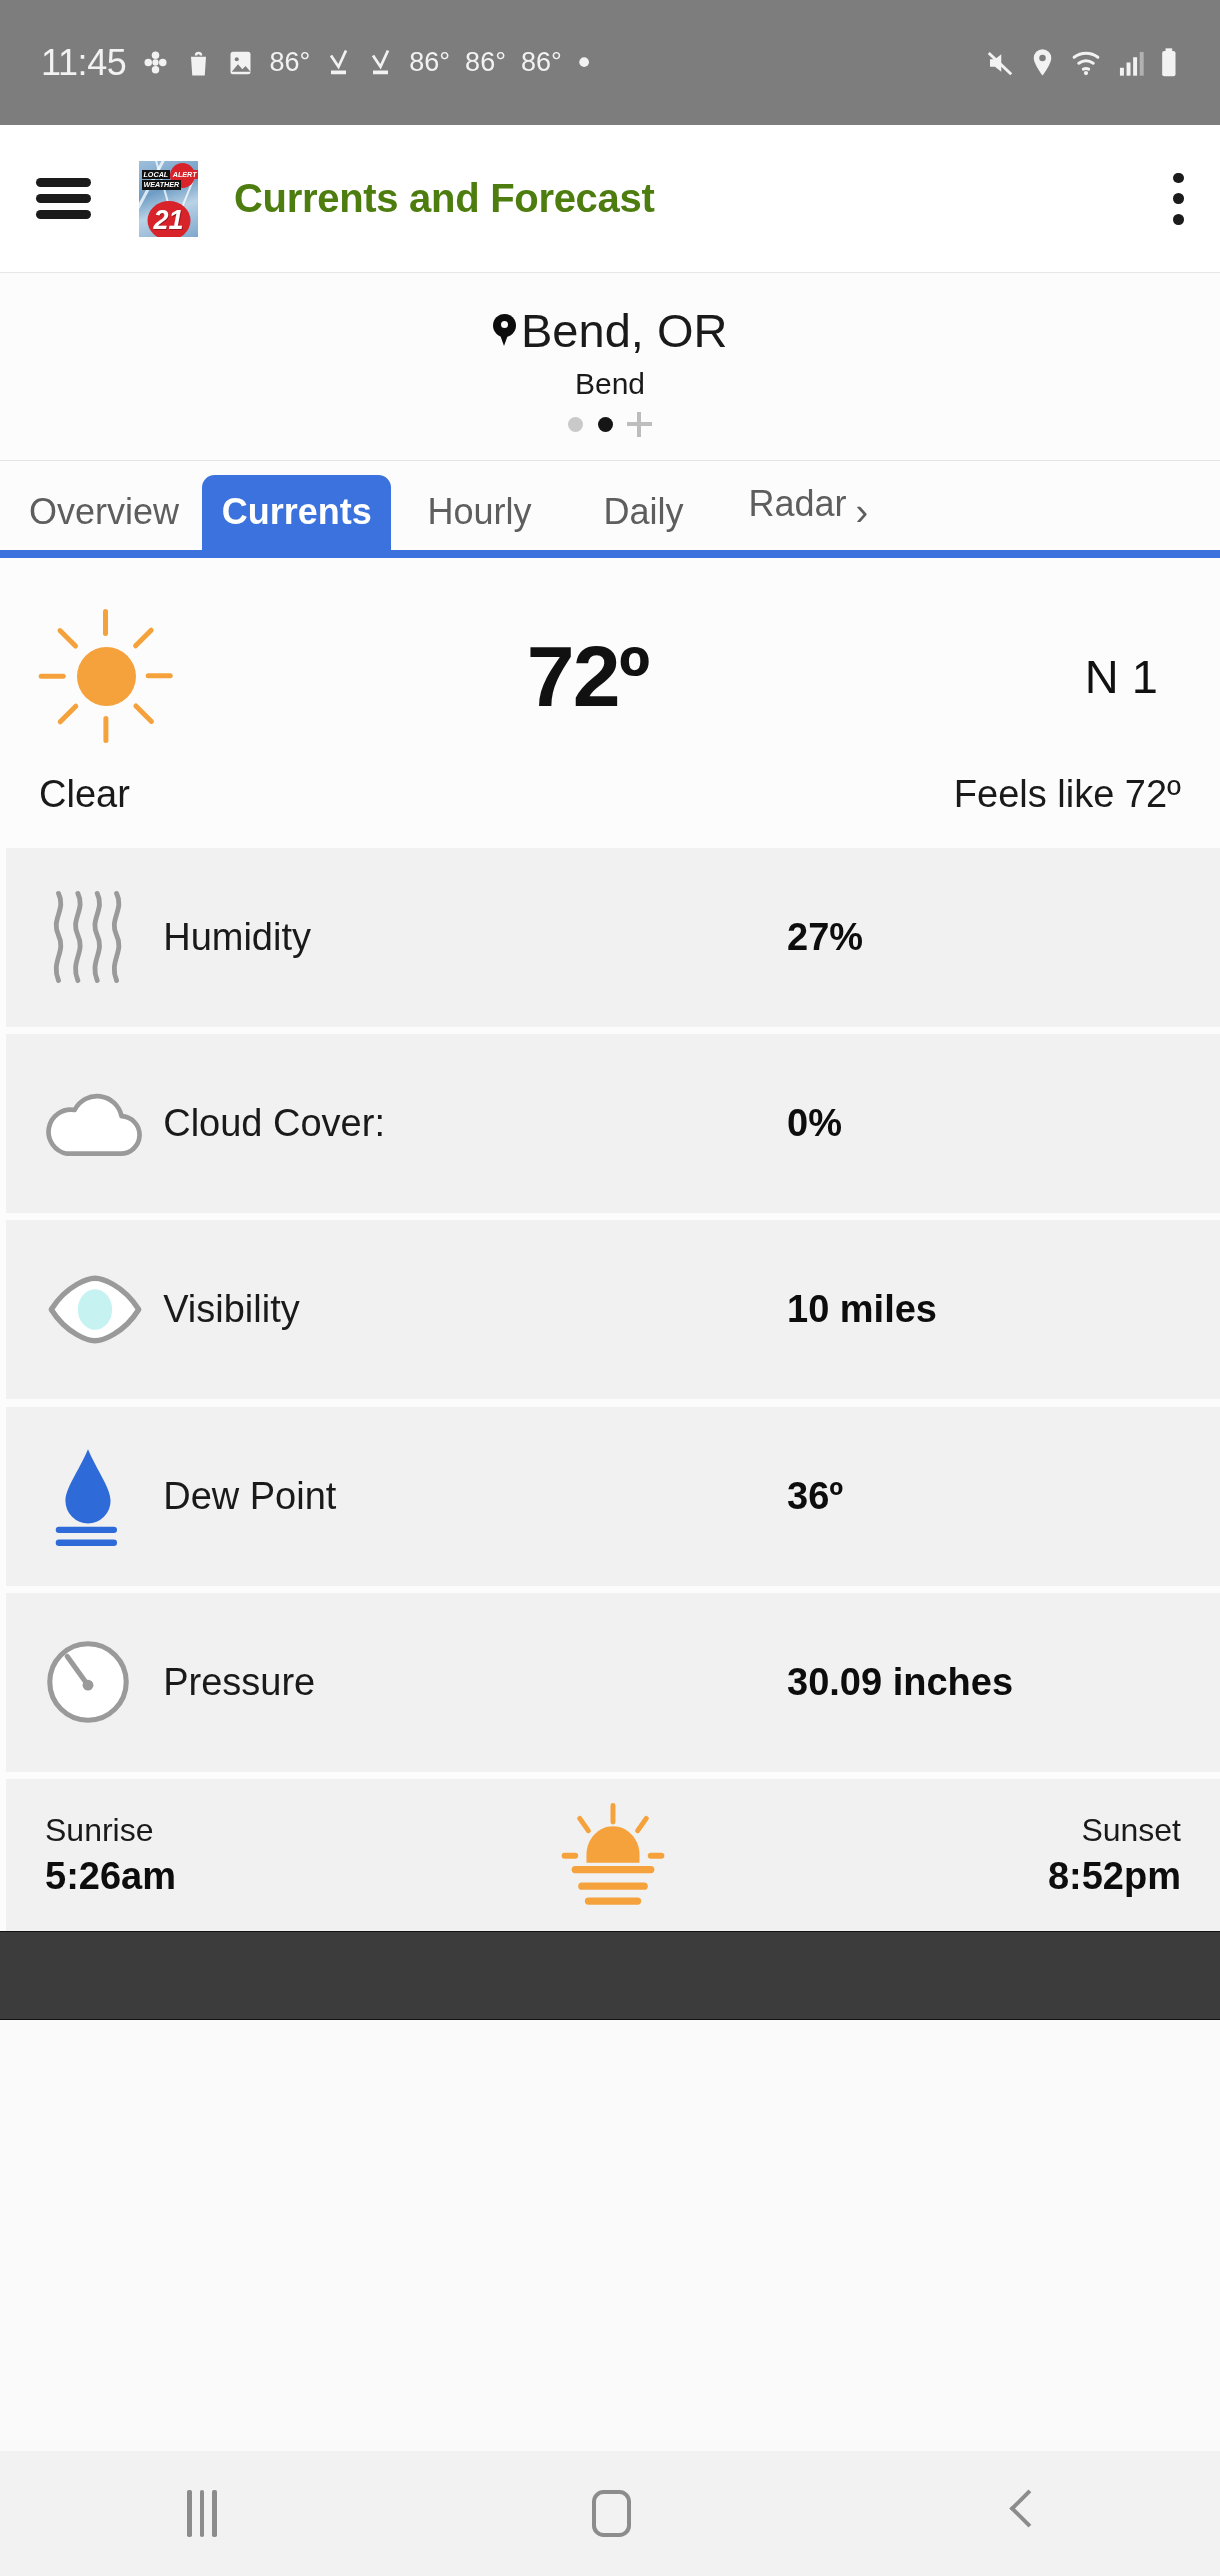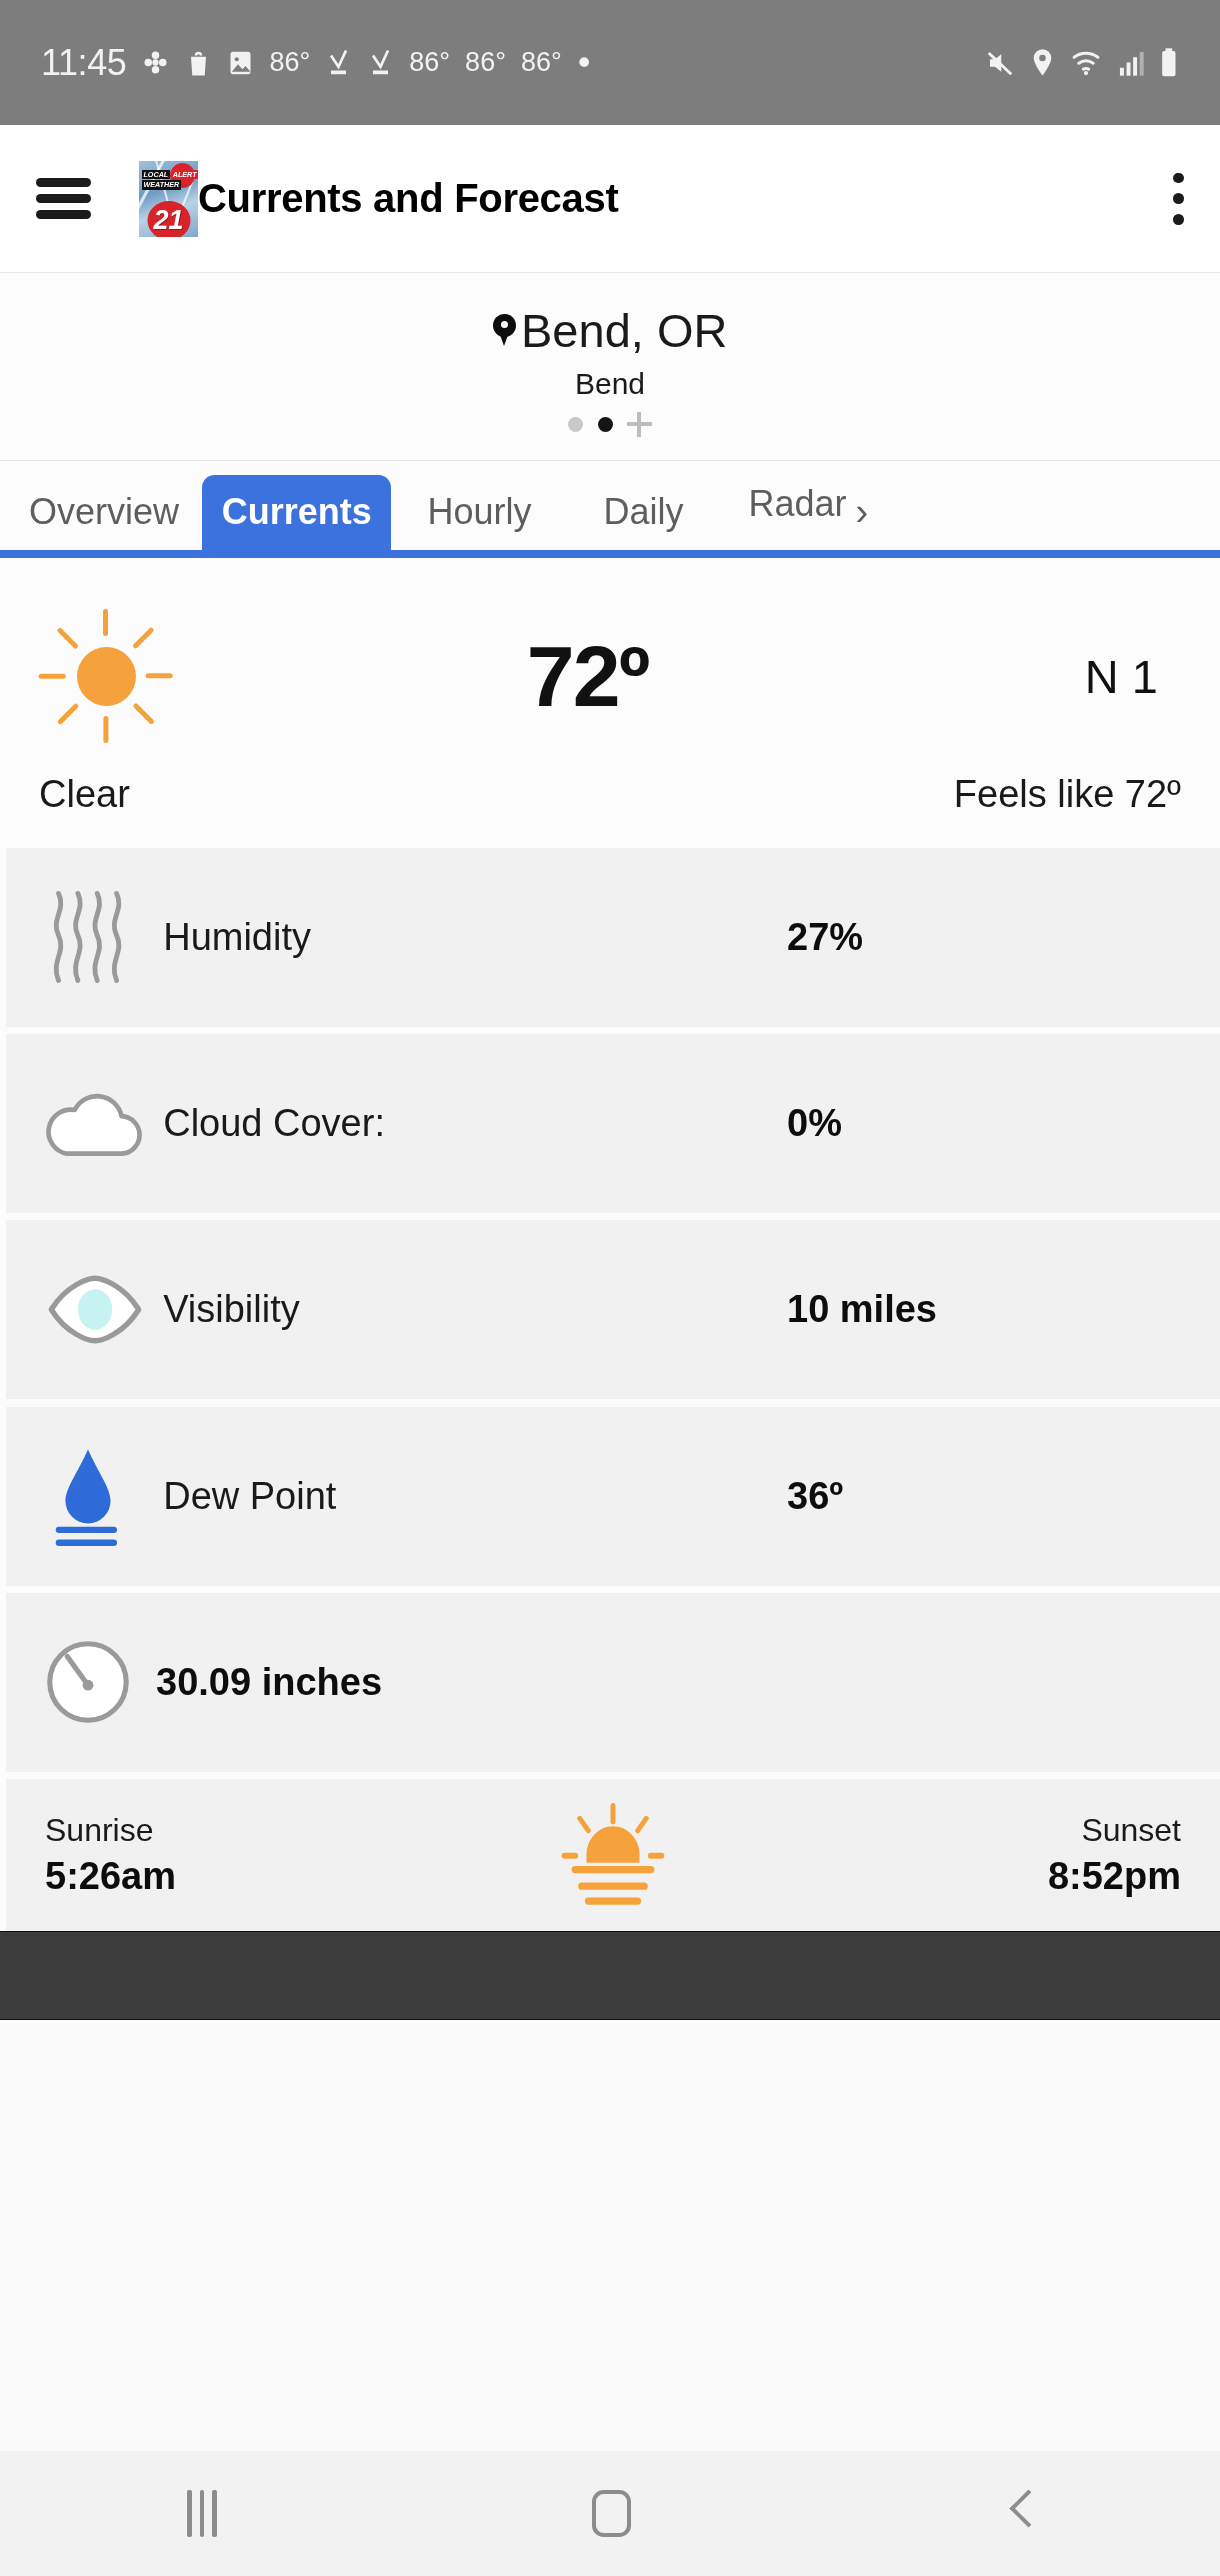--- a/index.html
+++ b/index.html
@@ -43,21 +43,21 @@
   .applogo .lbl-local { background:#111; color:#fff; font-size:7.2px; font-weight:700; font-style:italic; padding:0 1.8px; line-height:9.8px; }
   .applogo .lbl-alert { background:#D8232A; color:#fff; font-size:7.2px; font-weight:700; font-style:italic; padding:0 1.8px; line-height:9.8px; }
   .applogo .lbl-weather { position:absolute; top:19.7px; left:2.7px; background:#111; color:#fff; font-size:7.2px; font-weight:700; font-style:italic; padding:0 1.8px; line-height:9.8px; z-index:3; }
   .applogo .big21 {
     position:absolute; bottom:-3.6px; left:50%; transform:translateX(-50%);
     width:43px; height:39px; border-radius:50%; background:#D8232A;
     color:#fff; font-size:27px; font-weight:900; font-style:italic;
     display:flex; align-items:center; justify-content:center; z-index:2;
     text-shadow:0.9px 0.9px 0 rgba(0,0,0,.3);
   }
-  .apptitle { font-size:40px; font-weight:700; color:#000000; letter-spacing:-0.3px; }
+  .apptitle { margin-left:36px; font-size:40px; font-weight:700; color:#4d7c0f; letter-spacing:-0.3px; }
   .kebab { margin-left:auto; width:10.7px; height:52px; display:flex; flex-direction:column; justify-content:space-between; cursor:pointer; }
   .kebab i { display:block; width:10.7px; height:10.7px; border-radius:50%; background:#1B1B1B; }
 
   
   .location { background:#FCFCFC; padding:30px 0 23px; text-align:center; flex:0 0 auto; border-bottom:0.9px solid #E4E4E4; }
   .loc-main { font-size:47px; color:#1A1A1A; display:inline-flex; align-items:center; gap:5.4px; font-weight:400; }
   .pin { width:23px; height:34px; position:relative; display:inline-block; }
   .pin::before {
     content:""; position:absolute; left:0; top:0; width:23px; height:23px;
     border-radius:50% 50% 50% 50%; background:#0D0D0D;
@@ -388,20 +388,21 @@
     </div>
 
     <div class="row">
       <div class="row-icon">
         <svg class="ico-gauge" viewBox="0 0 54 54">
           <circle cx="27" cy="27" r="24" fill="#FFFFFF" stroke="#9A9A9A" stroke-width="3.2"></circle>
           <path d="M27 29L14 11" stroke="#9A9A9A" stroke-width="3.2" stroke-linecap="round"></path>
           <circle cx="27" cy="29" r="3.4" fill="#9A9A9A"></circle>
         </svg>
       </div>
+      <div class="row-label">Pressure</div>
       <div class="row-value">30.09 inches</div>
     </div>
 
     <div class="suntimes">
       <div class="st-col">
         <span class="st-label">Sunrise</span>
         <span class="st-value">5:26am</span>
       </div>
 
       <div class="st-icon">

